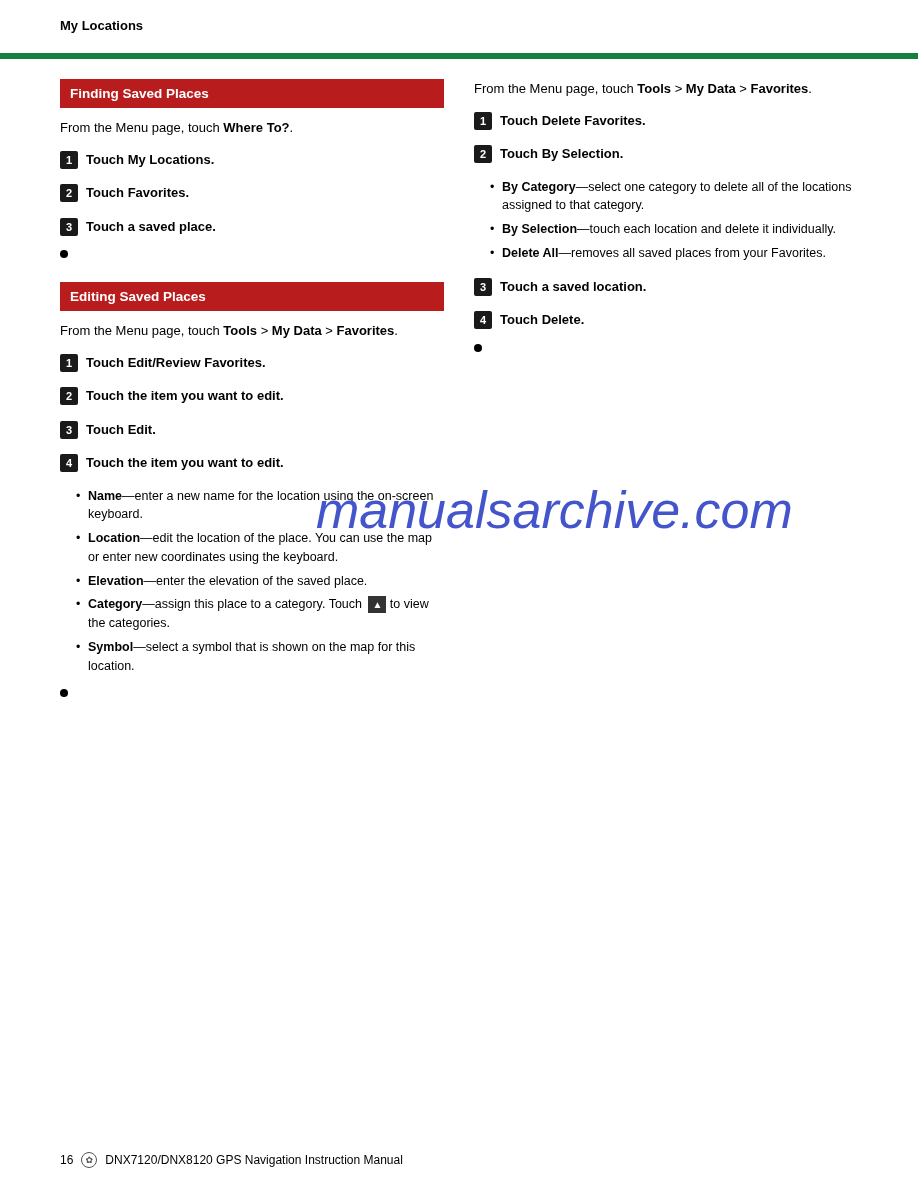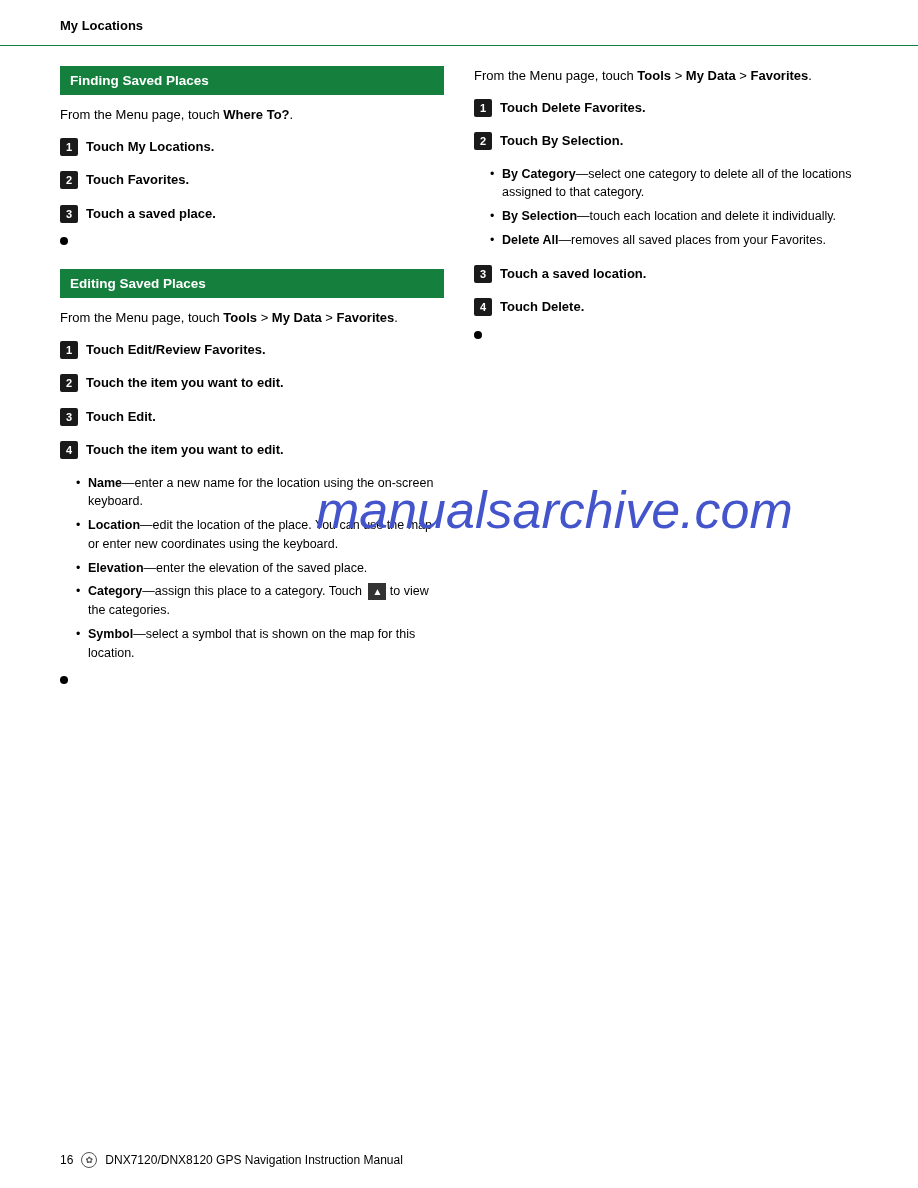--- a/index.html
+++ b/index.html
@@ -7,42 +7,42 @@
       font-family: Arial, Helvetica, sans-serif;
       font-size: 13px;
       background: #fff;
       color: #000;
       width: 918px;
       min-height: 1188px;
       position: relative;
     }
 
     .page-header {
-      padding: 18px 60px 12px 60px;
-      border-bottom: 1px solid #15803d;
+      padding: 18px 60px 20px 60px;
+      border-bottom: 6px solid #15803d;
       font-weight: bold;
       font-size: 13px;
     }
 
     .page-content {
       padding: 20px 60px;
       display: flex;
       gap: 30px;
     }
 
     .left-col {
       flex: 1;
     }
 
     .right-col {
       flex: 1;
     }
 
     .section-header {
-      background: #15803d;
+      background: #b91c1c;
       color: #fff;
       font-weight: bold;
       font-size: 13.5px;
       padding: 7px 10px;
       margin-bottom: 10px;
     }
 
     .section-intro {
       font-size: 13px;
       line-height: 1.5;

